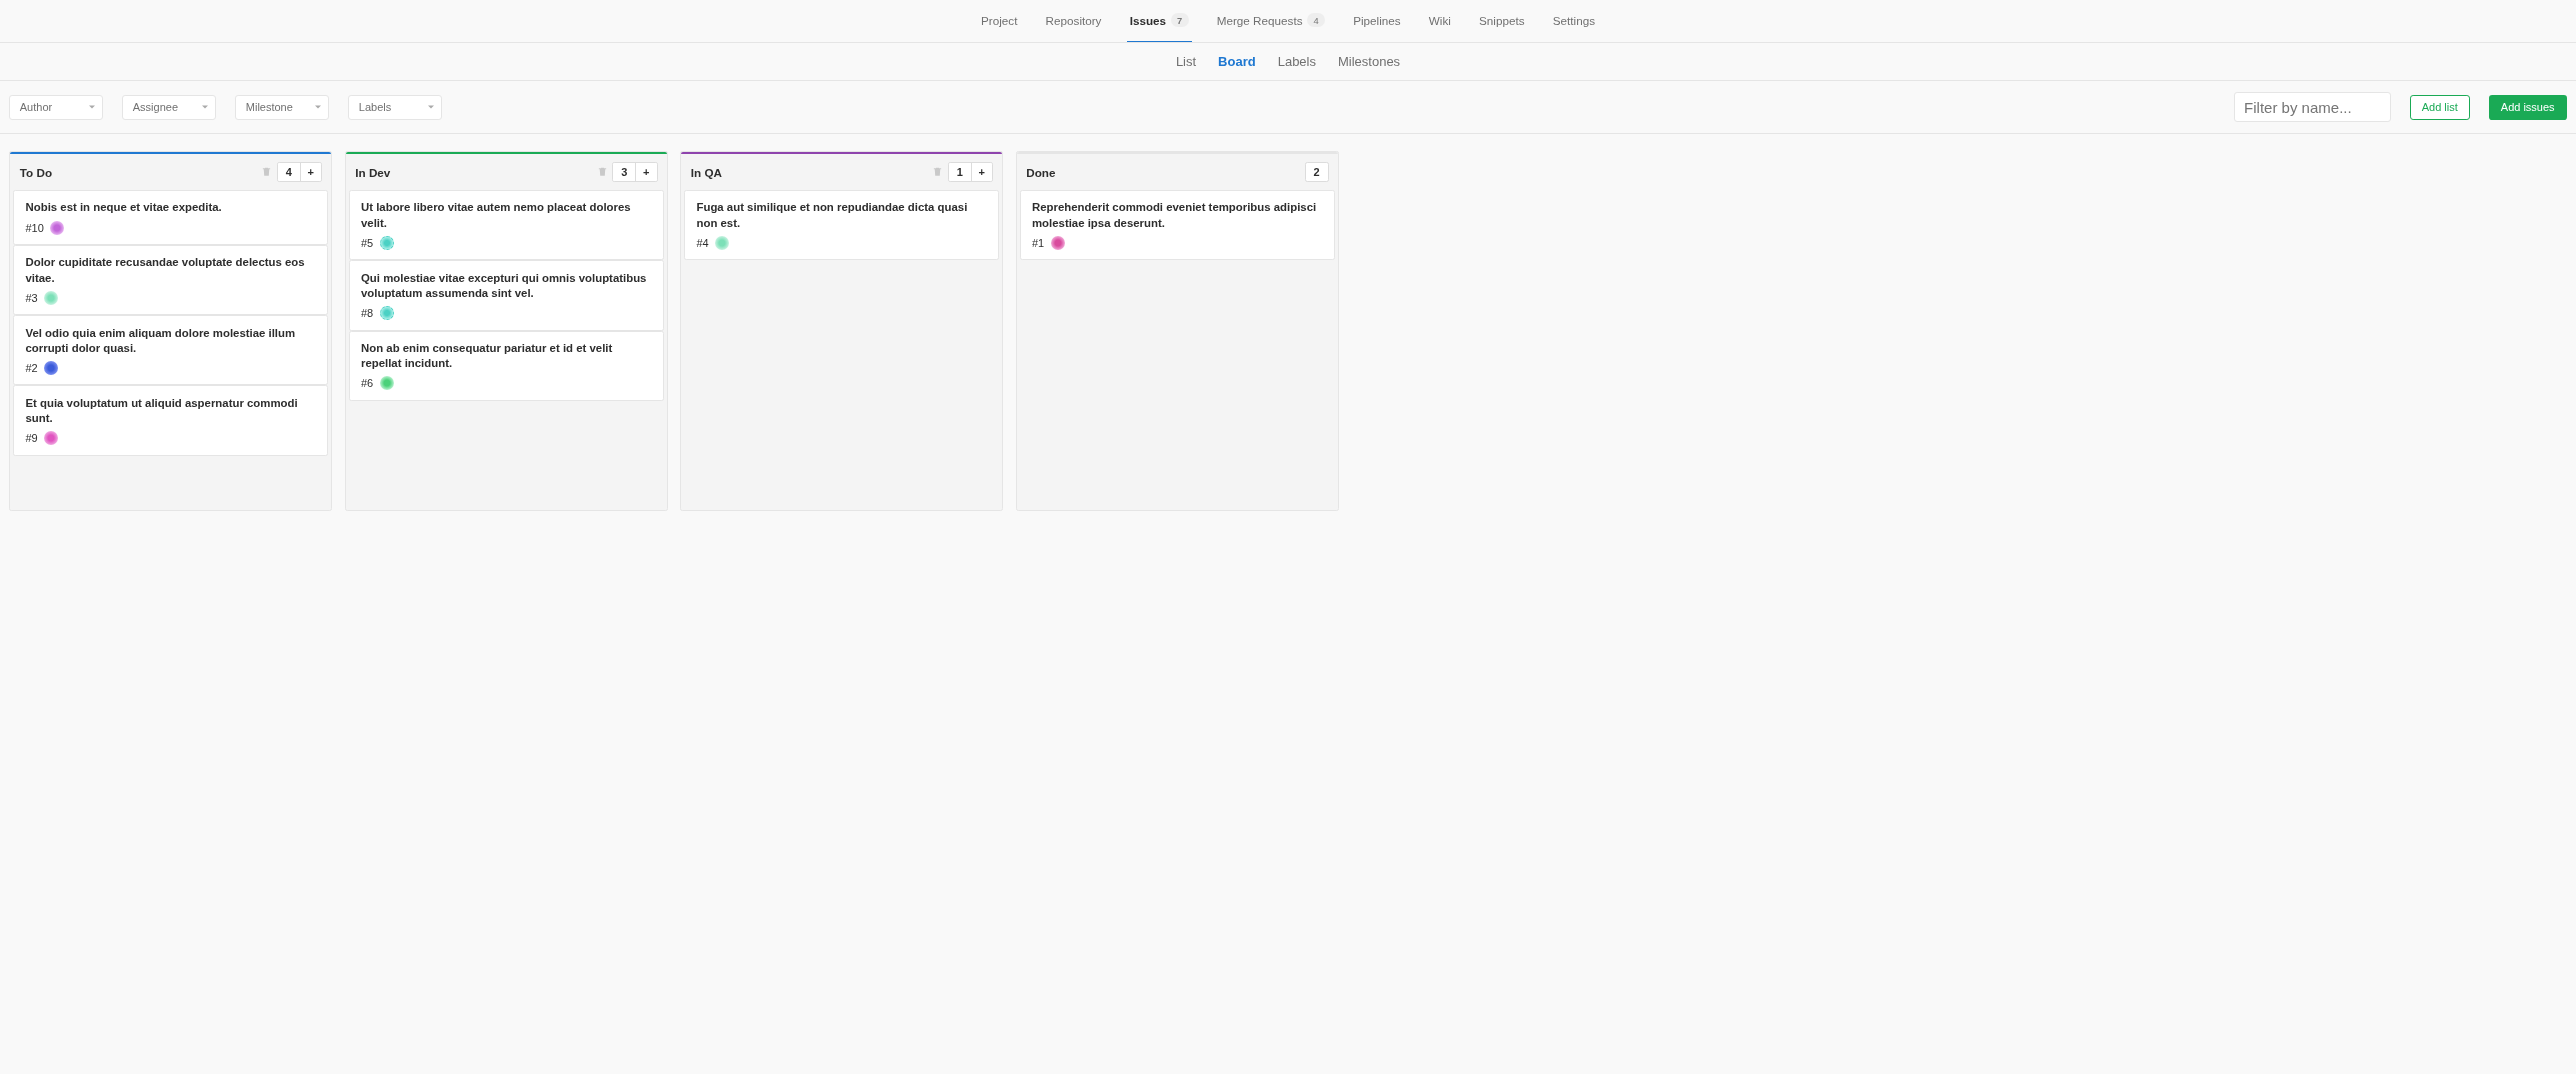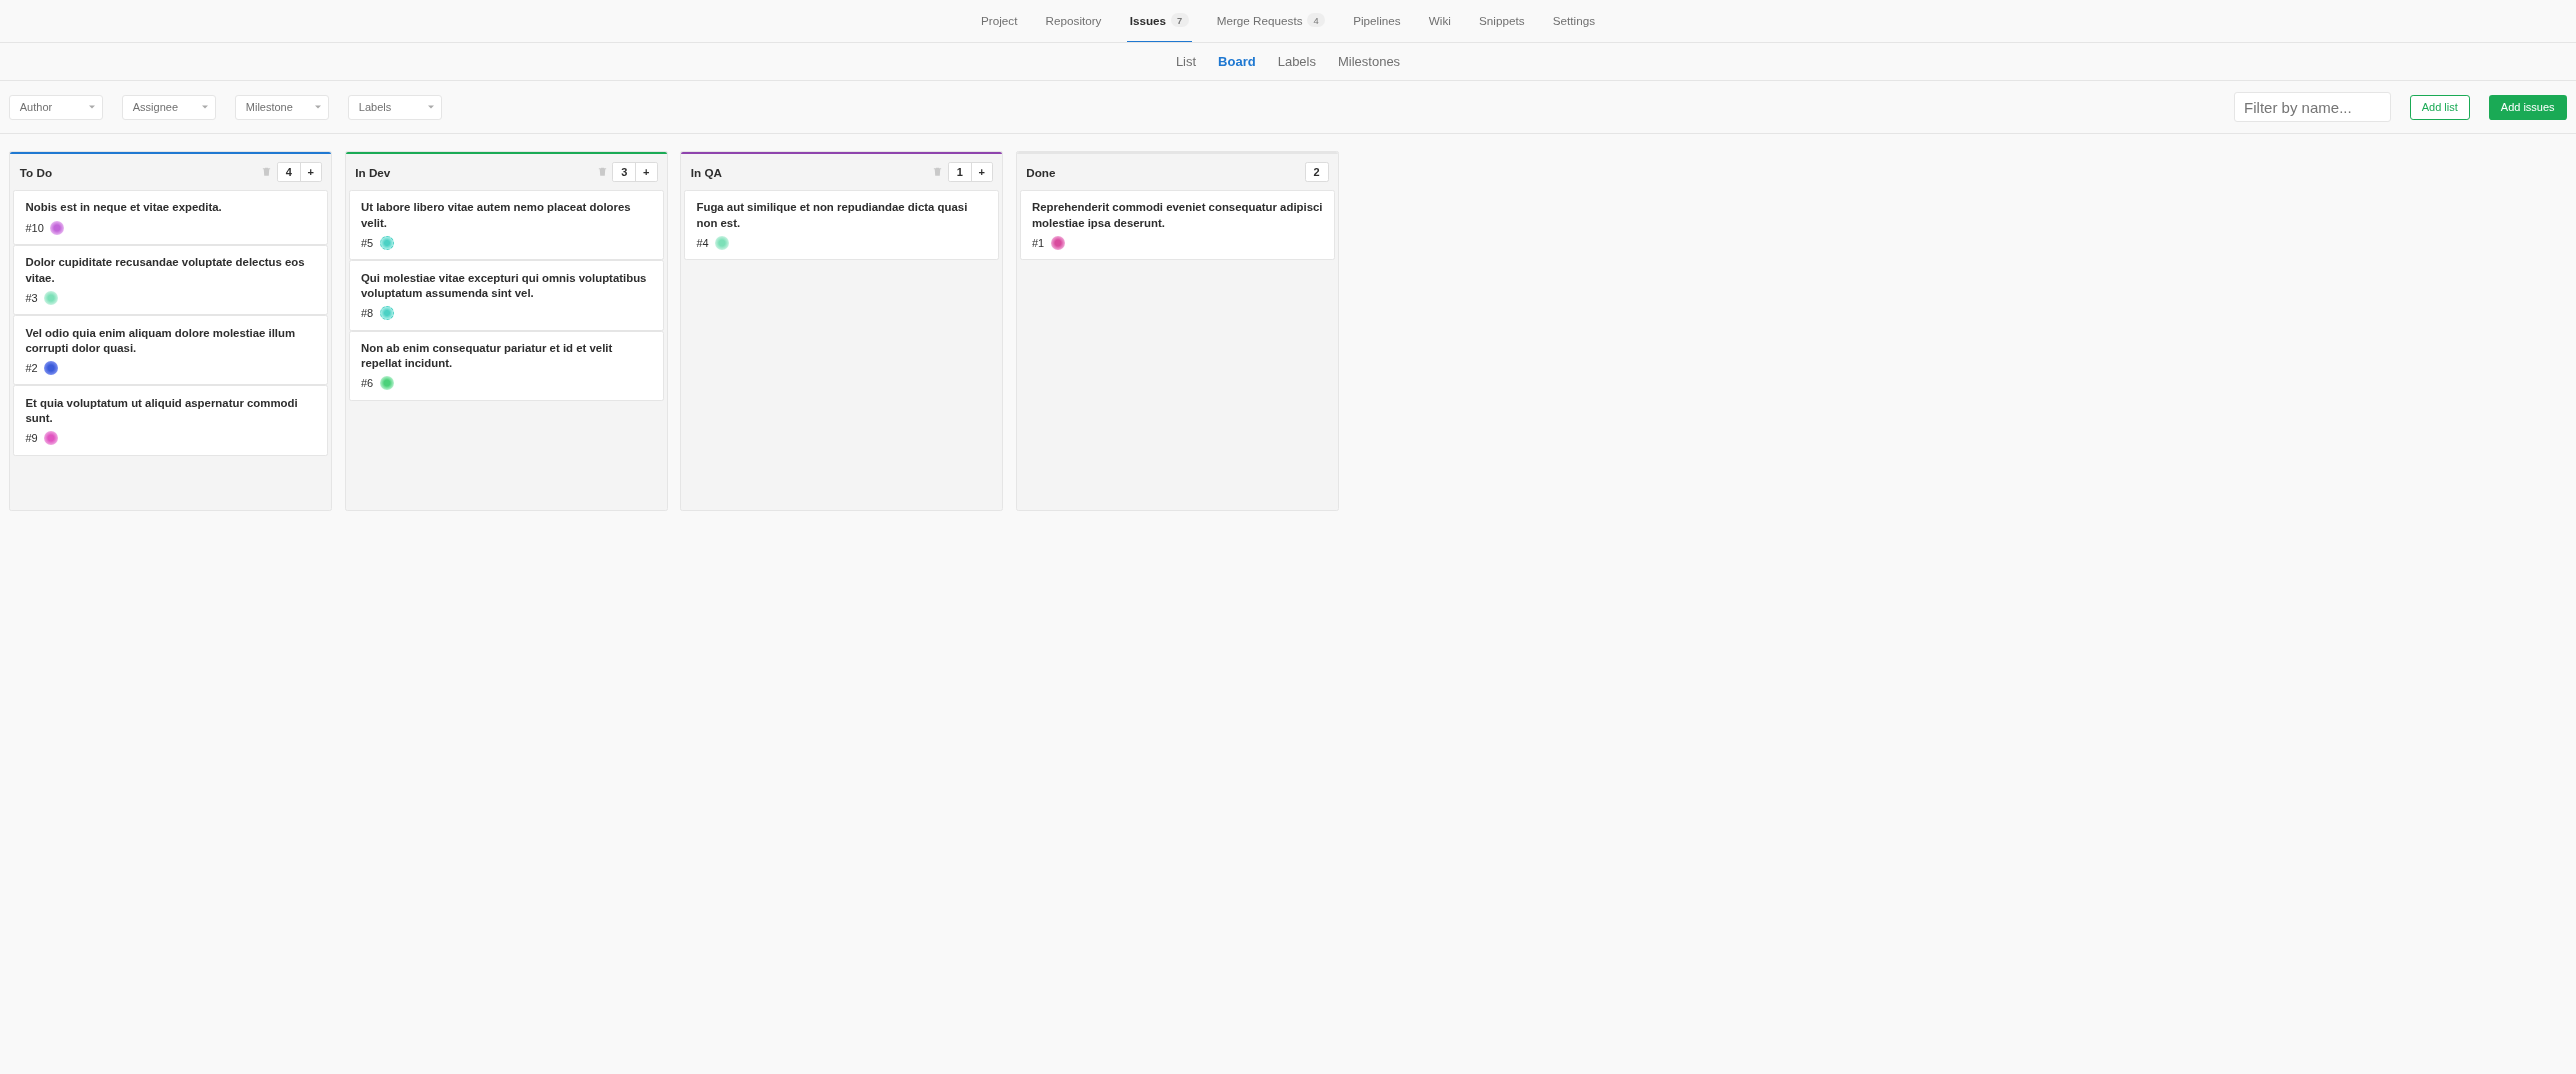--- a/index.html
+++ b/index.html
@@ -208,21 +208,21 @@
       </div>
     </div>
     <div class="list">
       <div class="list-color" style="background: rgb(229, 229, 229);"></div>
       <div class="list-header">
         <div class="list-title">Done</div>
         <span class="count-alone">2</span>
       </div>
       <div class="cards">
         <div class="card">
-          <div class="card-title">Reprehenderit commodi eveniet consequatur adipisci molestiae ipsa deserunt.</div>
+          <div class="card-title">Reprehenderit commodi eveniet temporibus adipisci molestiae ipsa deserunt.</div>
           <div class="card-meta">
             <span class="card-id">#1</span>
             <span class="avatar magenta"></span>
           </div>
         </div>
       </div>
     </div>
   </div>
 
 

